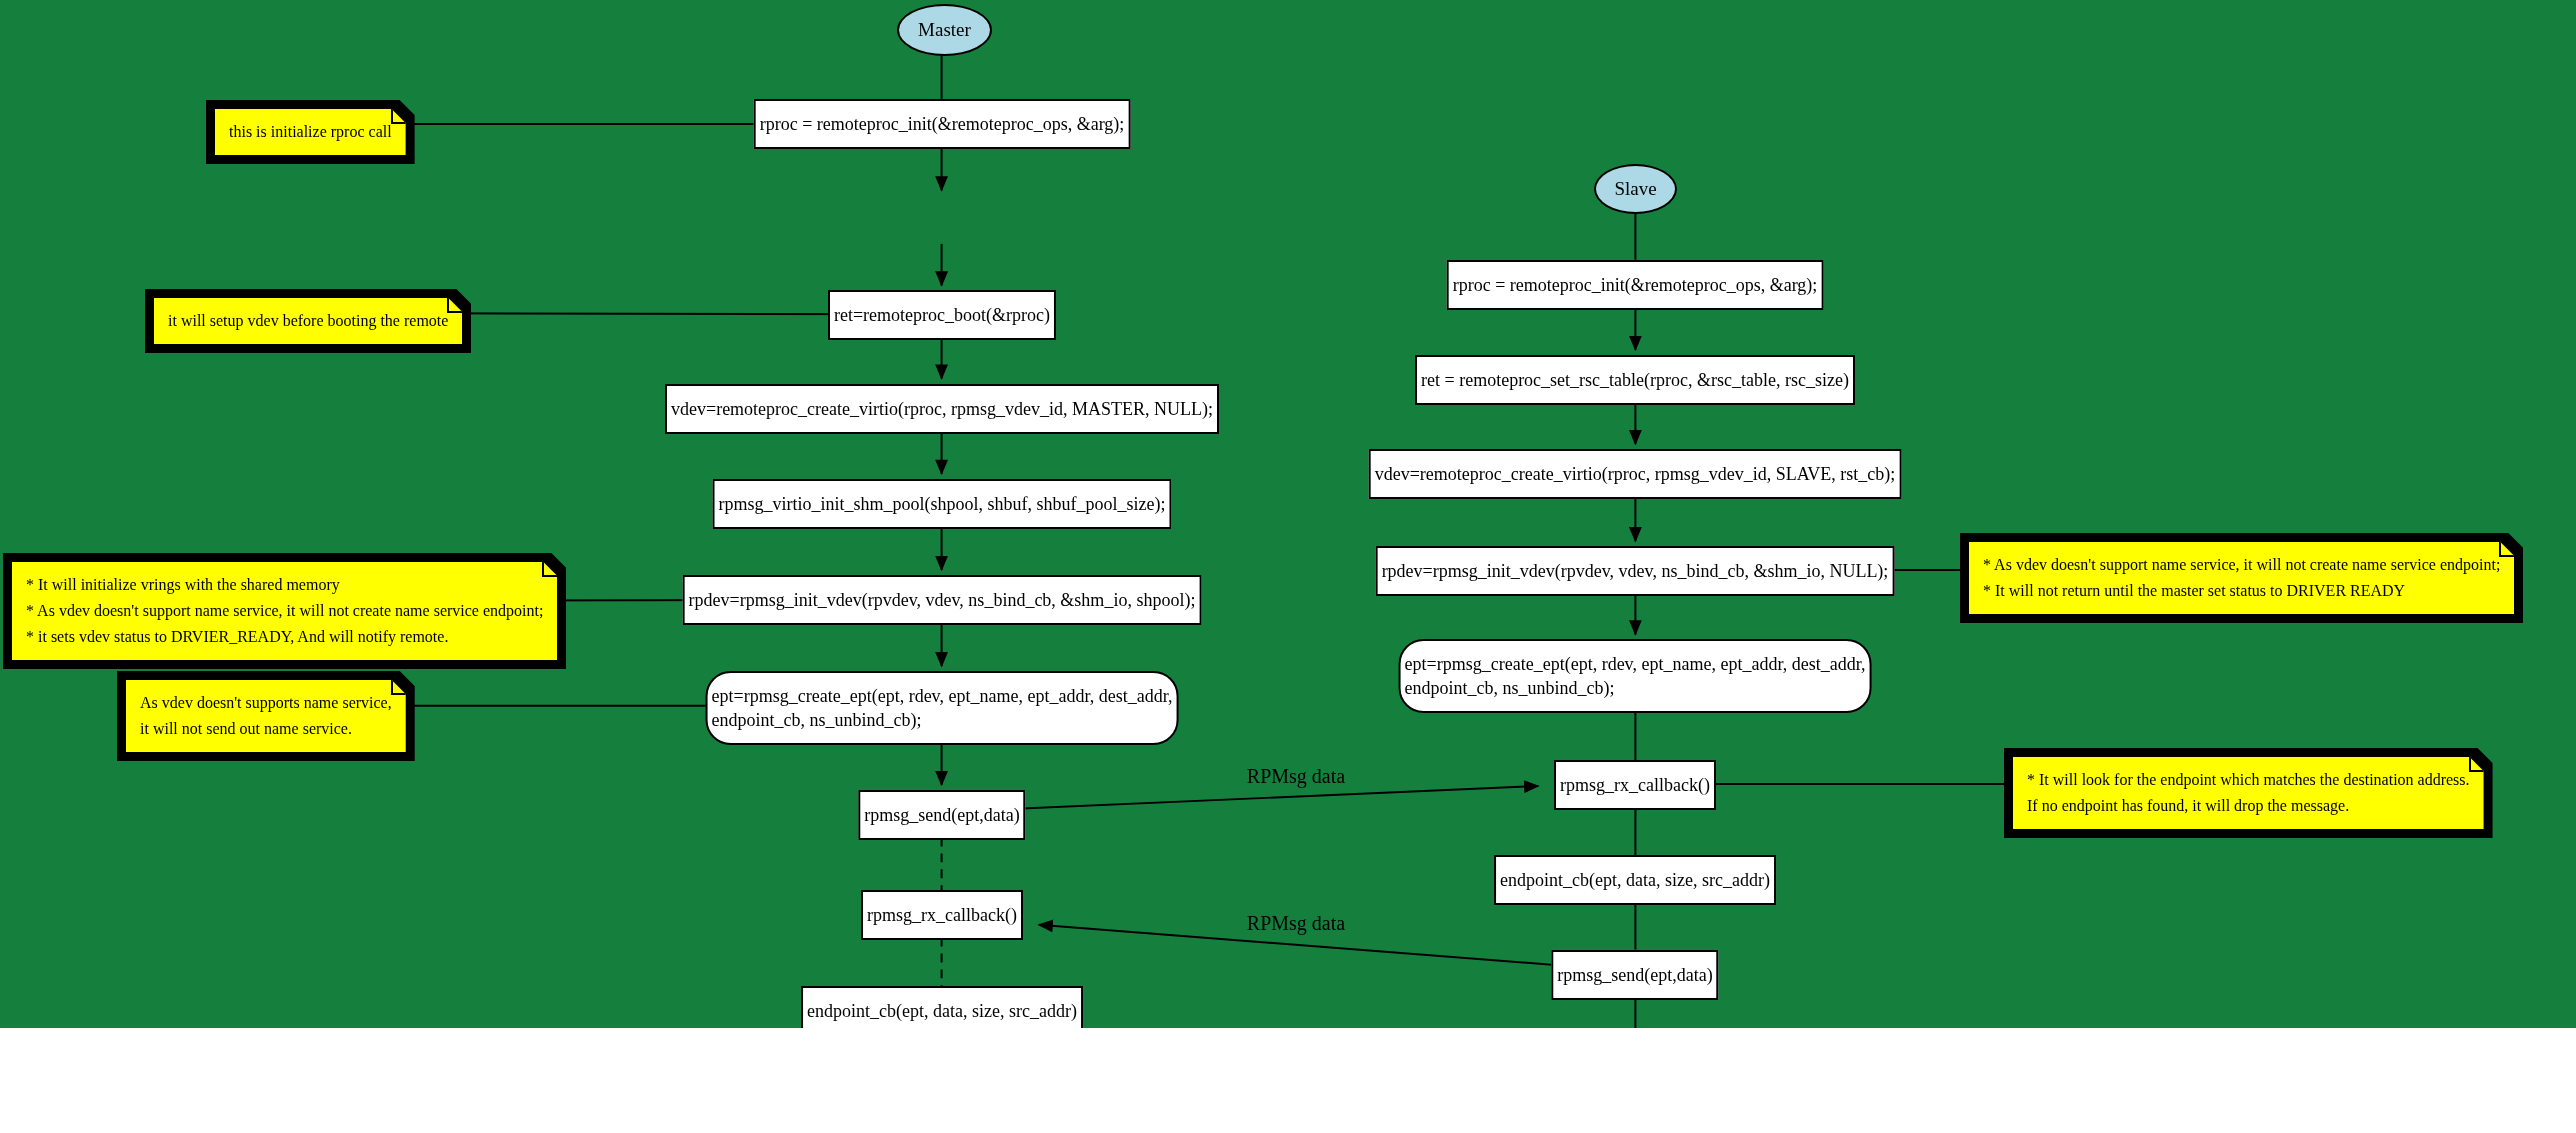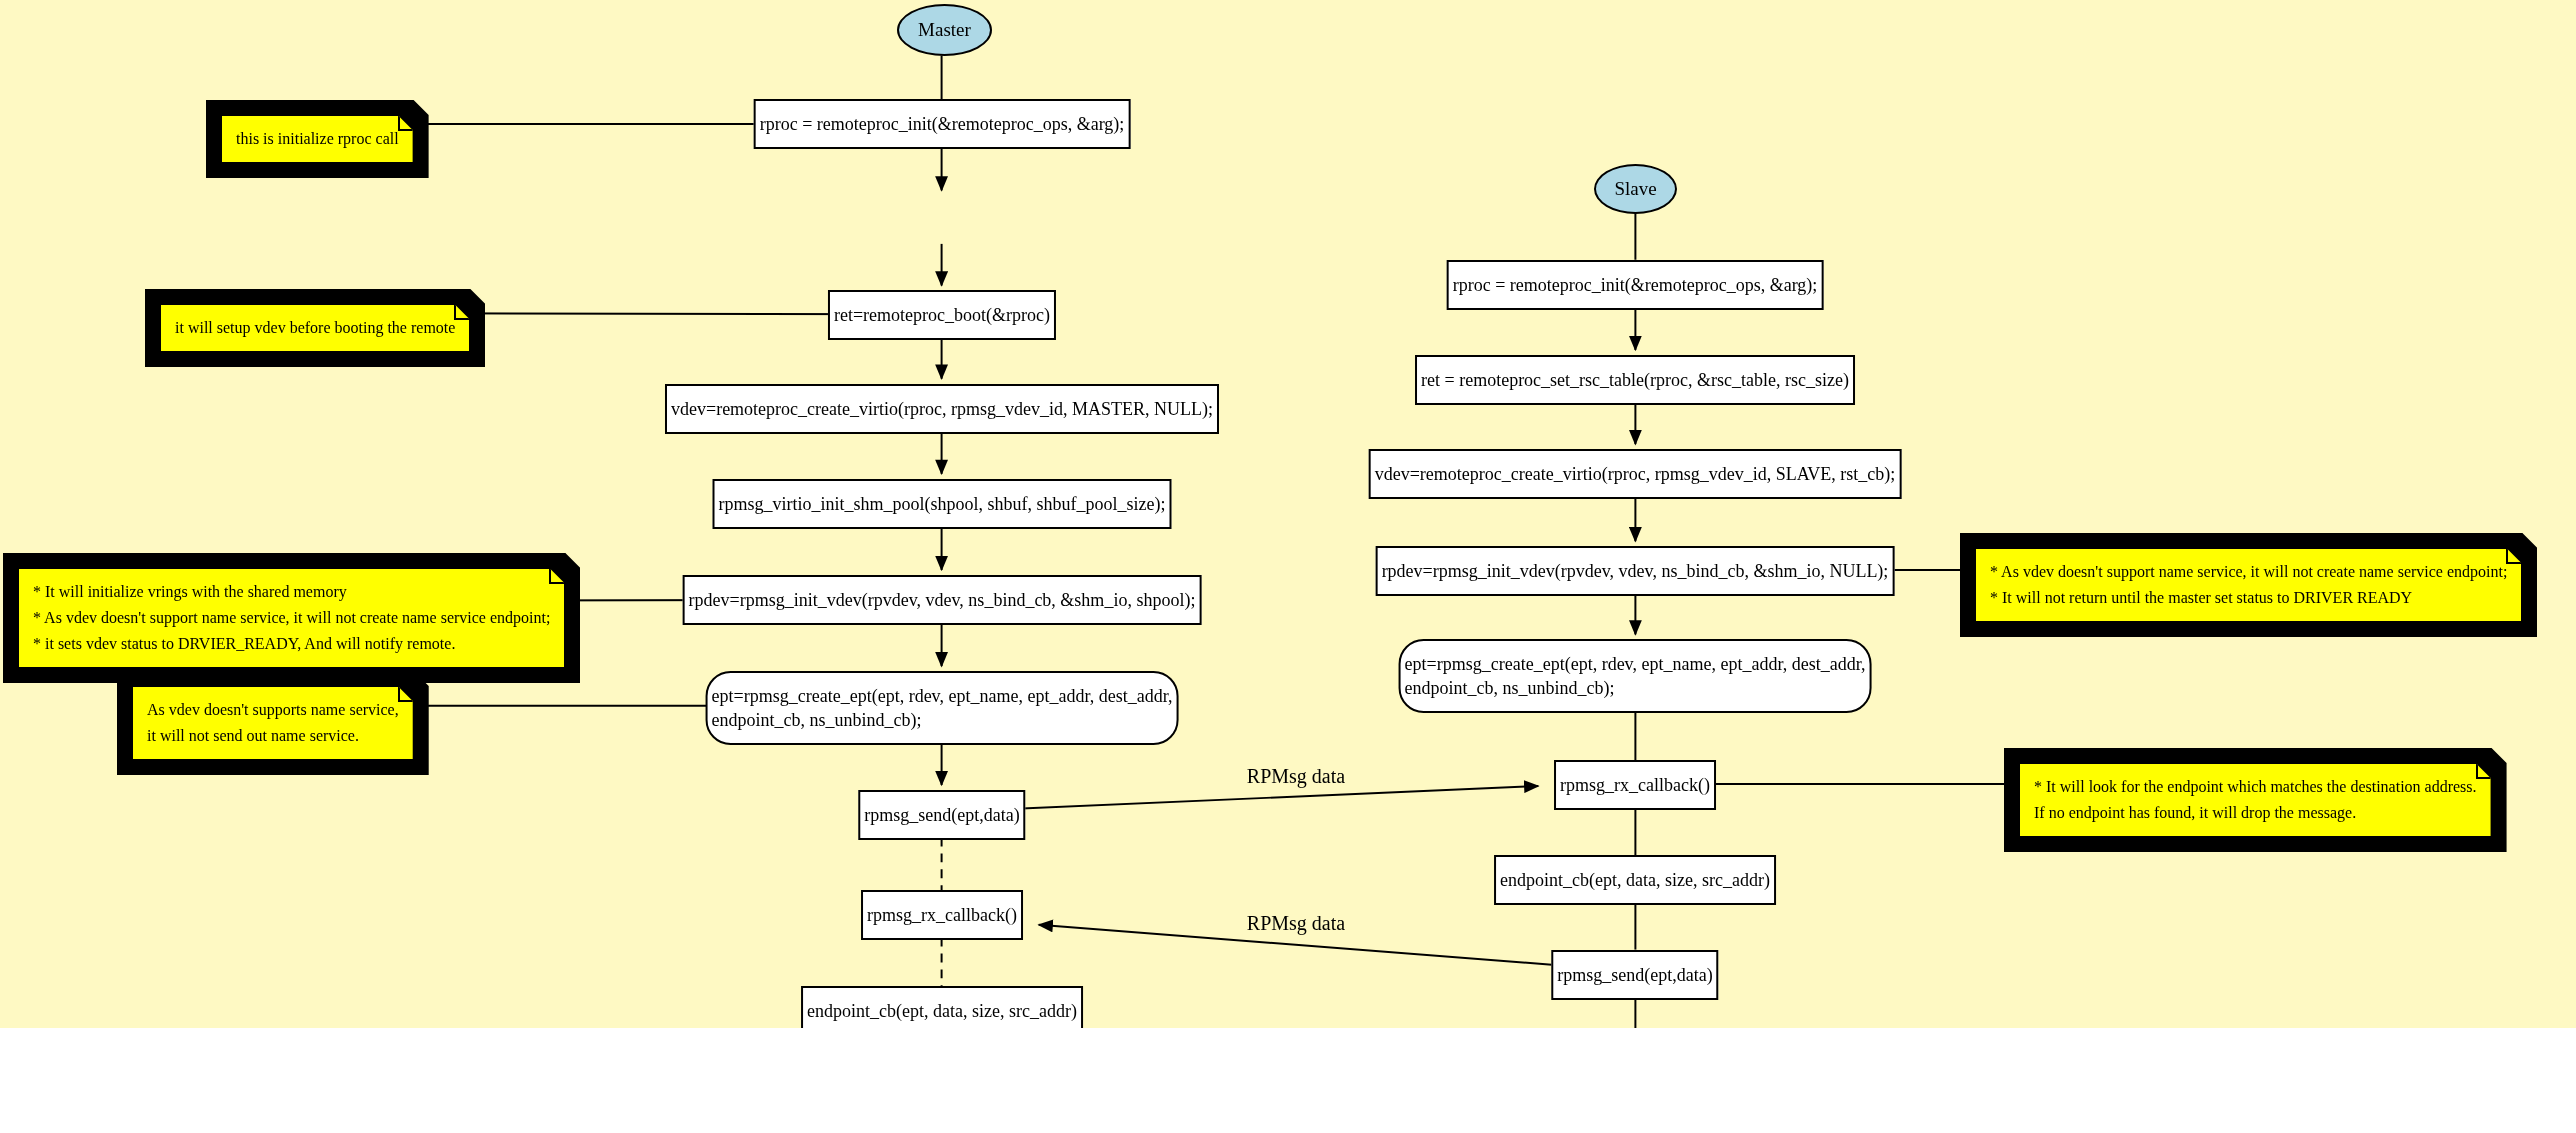--- a/index.html
+++ b/index.html
@@ -1,19 +1,19 @@
 <!DOCTYPE html>
 <html><head>
 <meta charset="utf-8">
 <style>
   html,body { margin:0; padding:0; background:#ffffff; }
   .canvas {
     position:relative;
     width:2576px; height:1028px;
-    background:#fef9c3;
+    background:#15803d;
     font-family:"Liberation Serif","DejaVu Serif",serif;
     overflow:hidden;
   }
   .edge-layer { position:absolute; left:0; top:0; z-index:1; }
   .edge-layer line { stroke:#000000; stroke-width:2; }
   .edge-layer line.dashed { stroke-dasharray:9,7; }
 
   .node {
     position:absolute;
     transform:translateX(-50%);
@@ -38,21 +38,21 @@
     display:flex; align-items:center; justify-content:center;
     font-size:19px; color:#000000;
     z-index:2;
     box-sizing:border-box;
   }
 
   .note {
     position:absolute;
     background:#000000;
     clip-path:polygon(0 0, calc(100% - 15px) 0, 100% 15px, 100% 100%, 0 100%);
-    padding:16px;
+    padding:9px;
     z-index:2;
   }
   .note-inner {
     position:relative;
     background:#ffff00;
     clip-path:polygon(0 0, calc(100% - 14px) 0, 100% 14px, 100% 100%, 0 100%);
     padding:10px 14px;
     font-size:16px;
     line-height:26px;
     white-space:pre;

